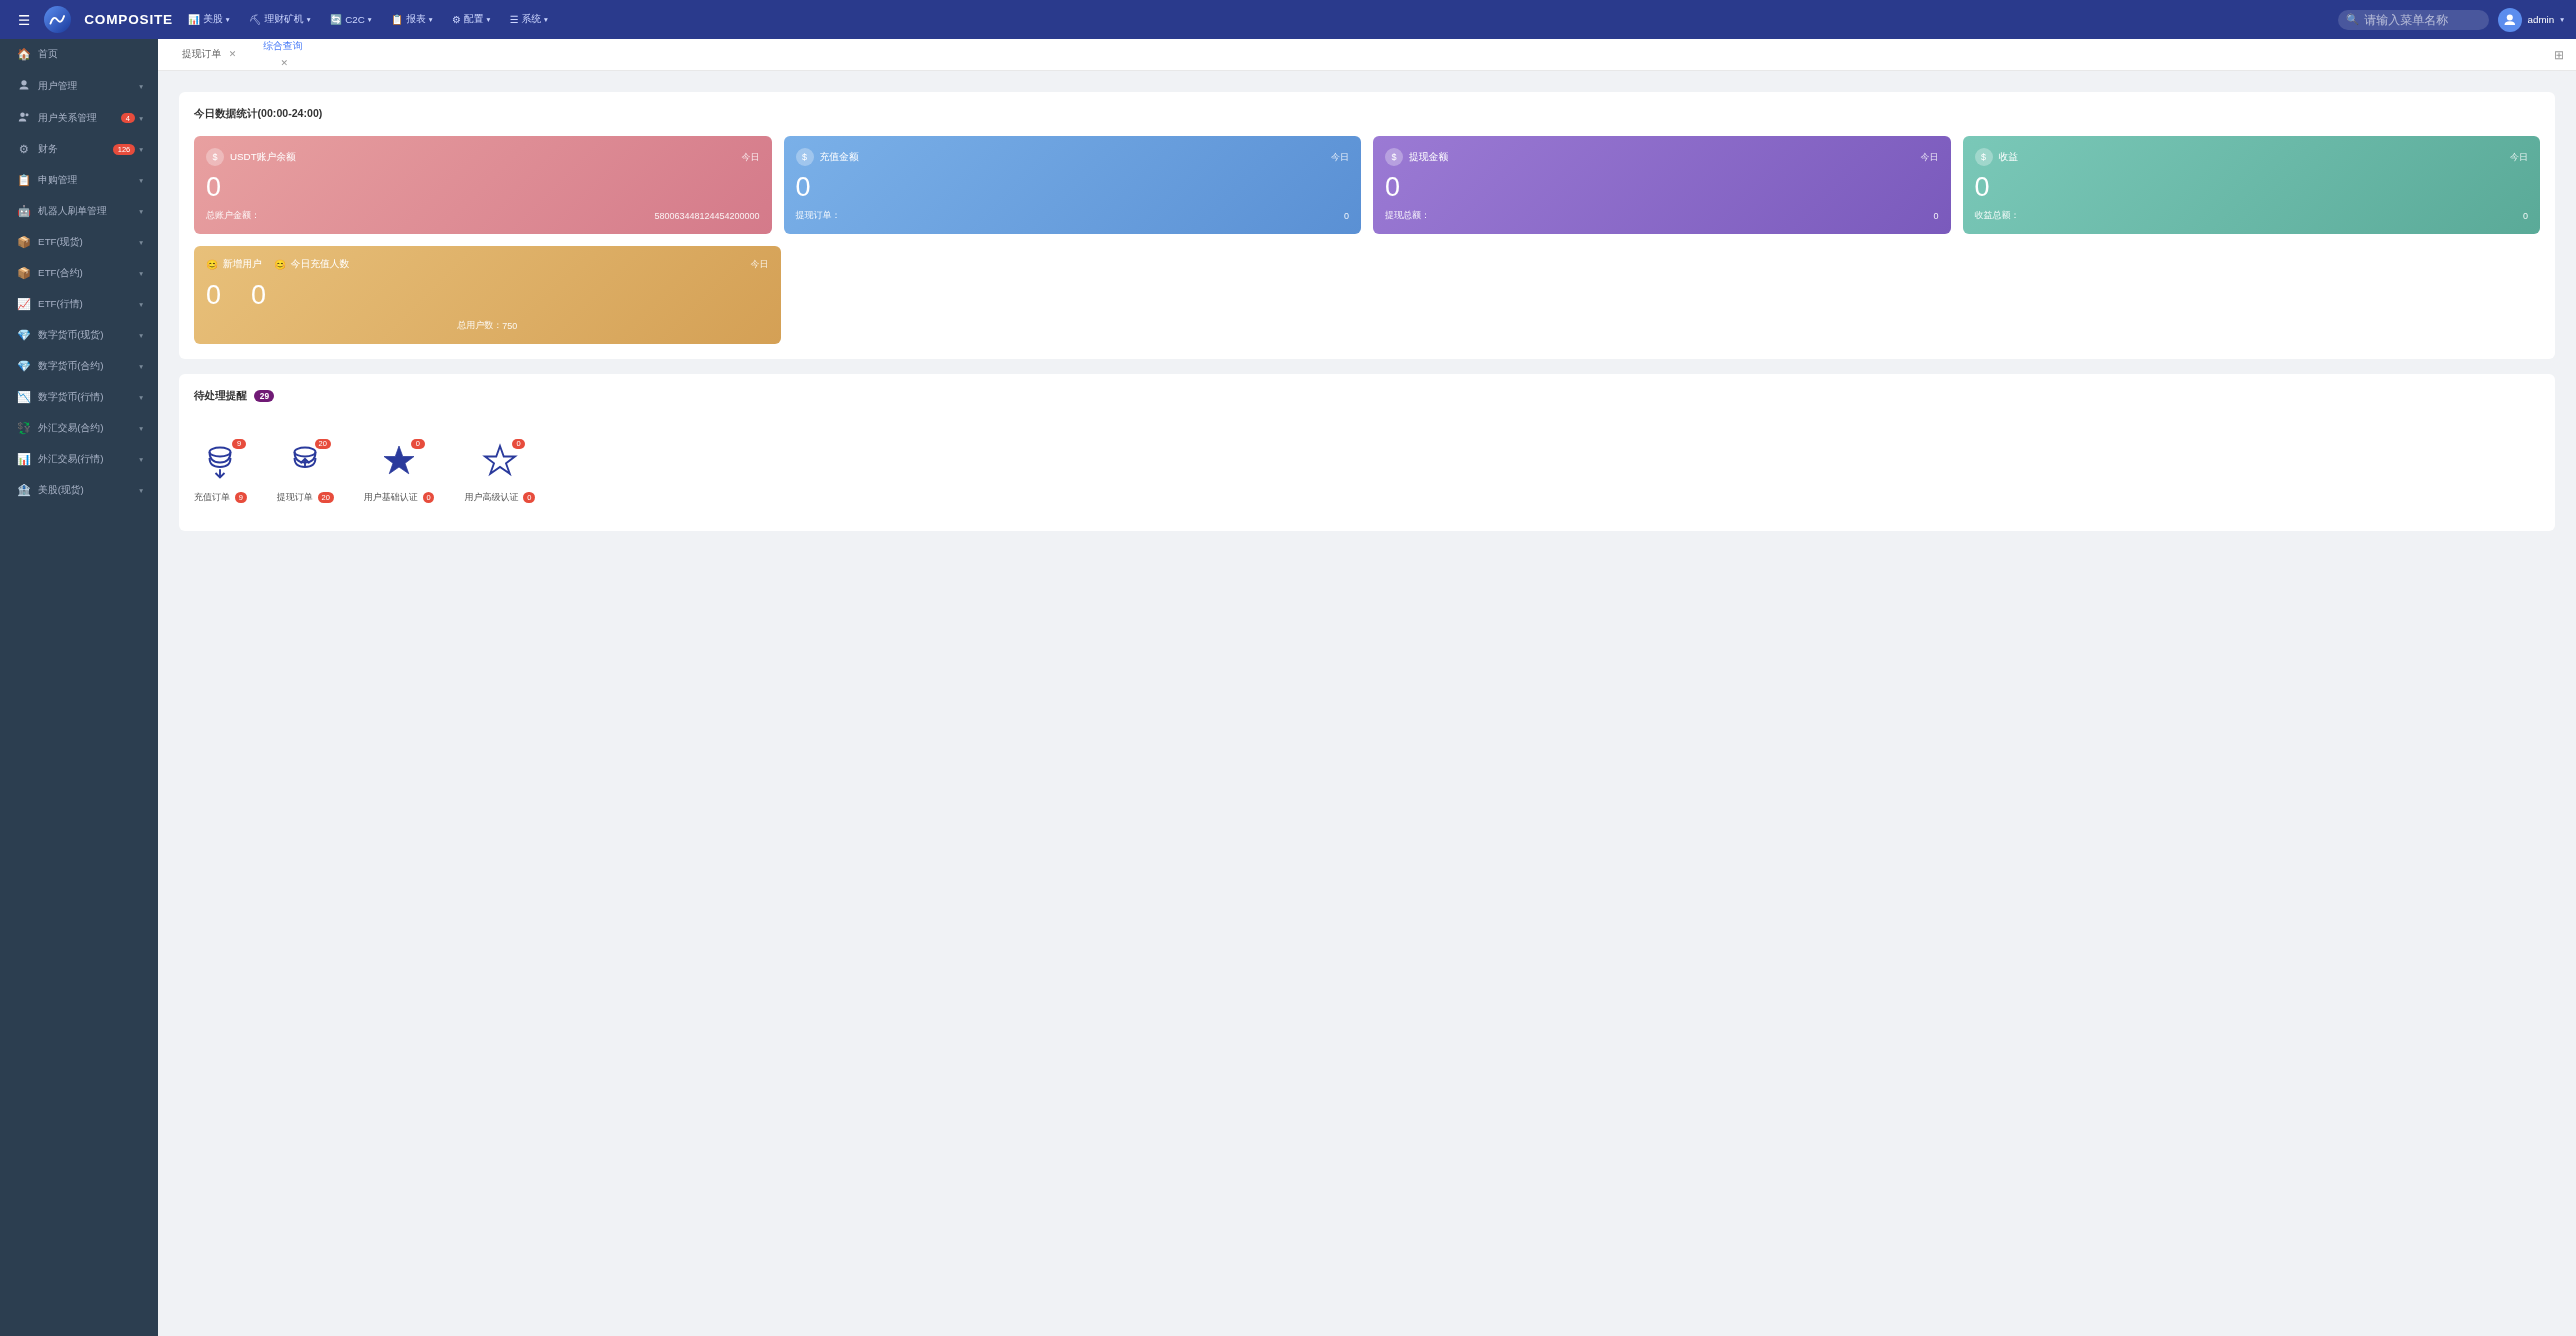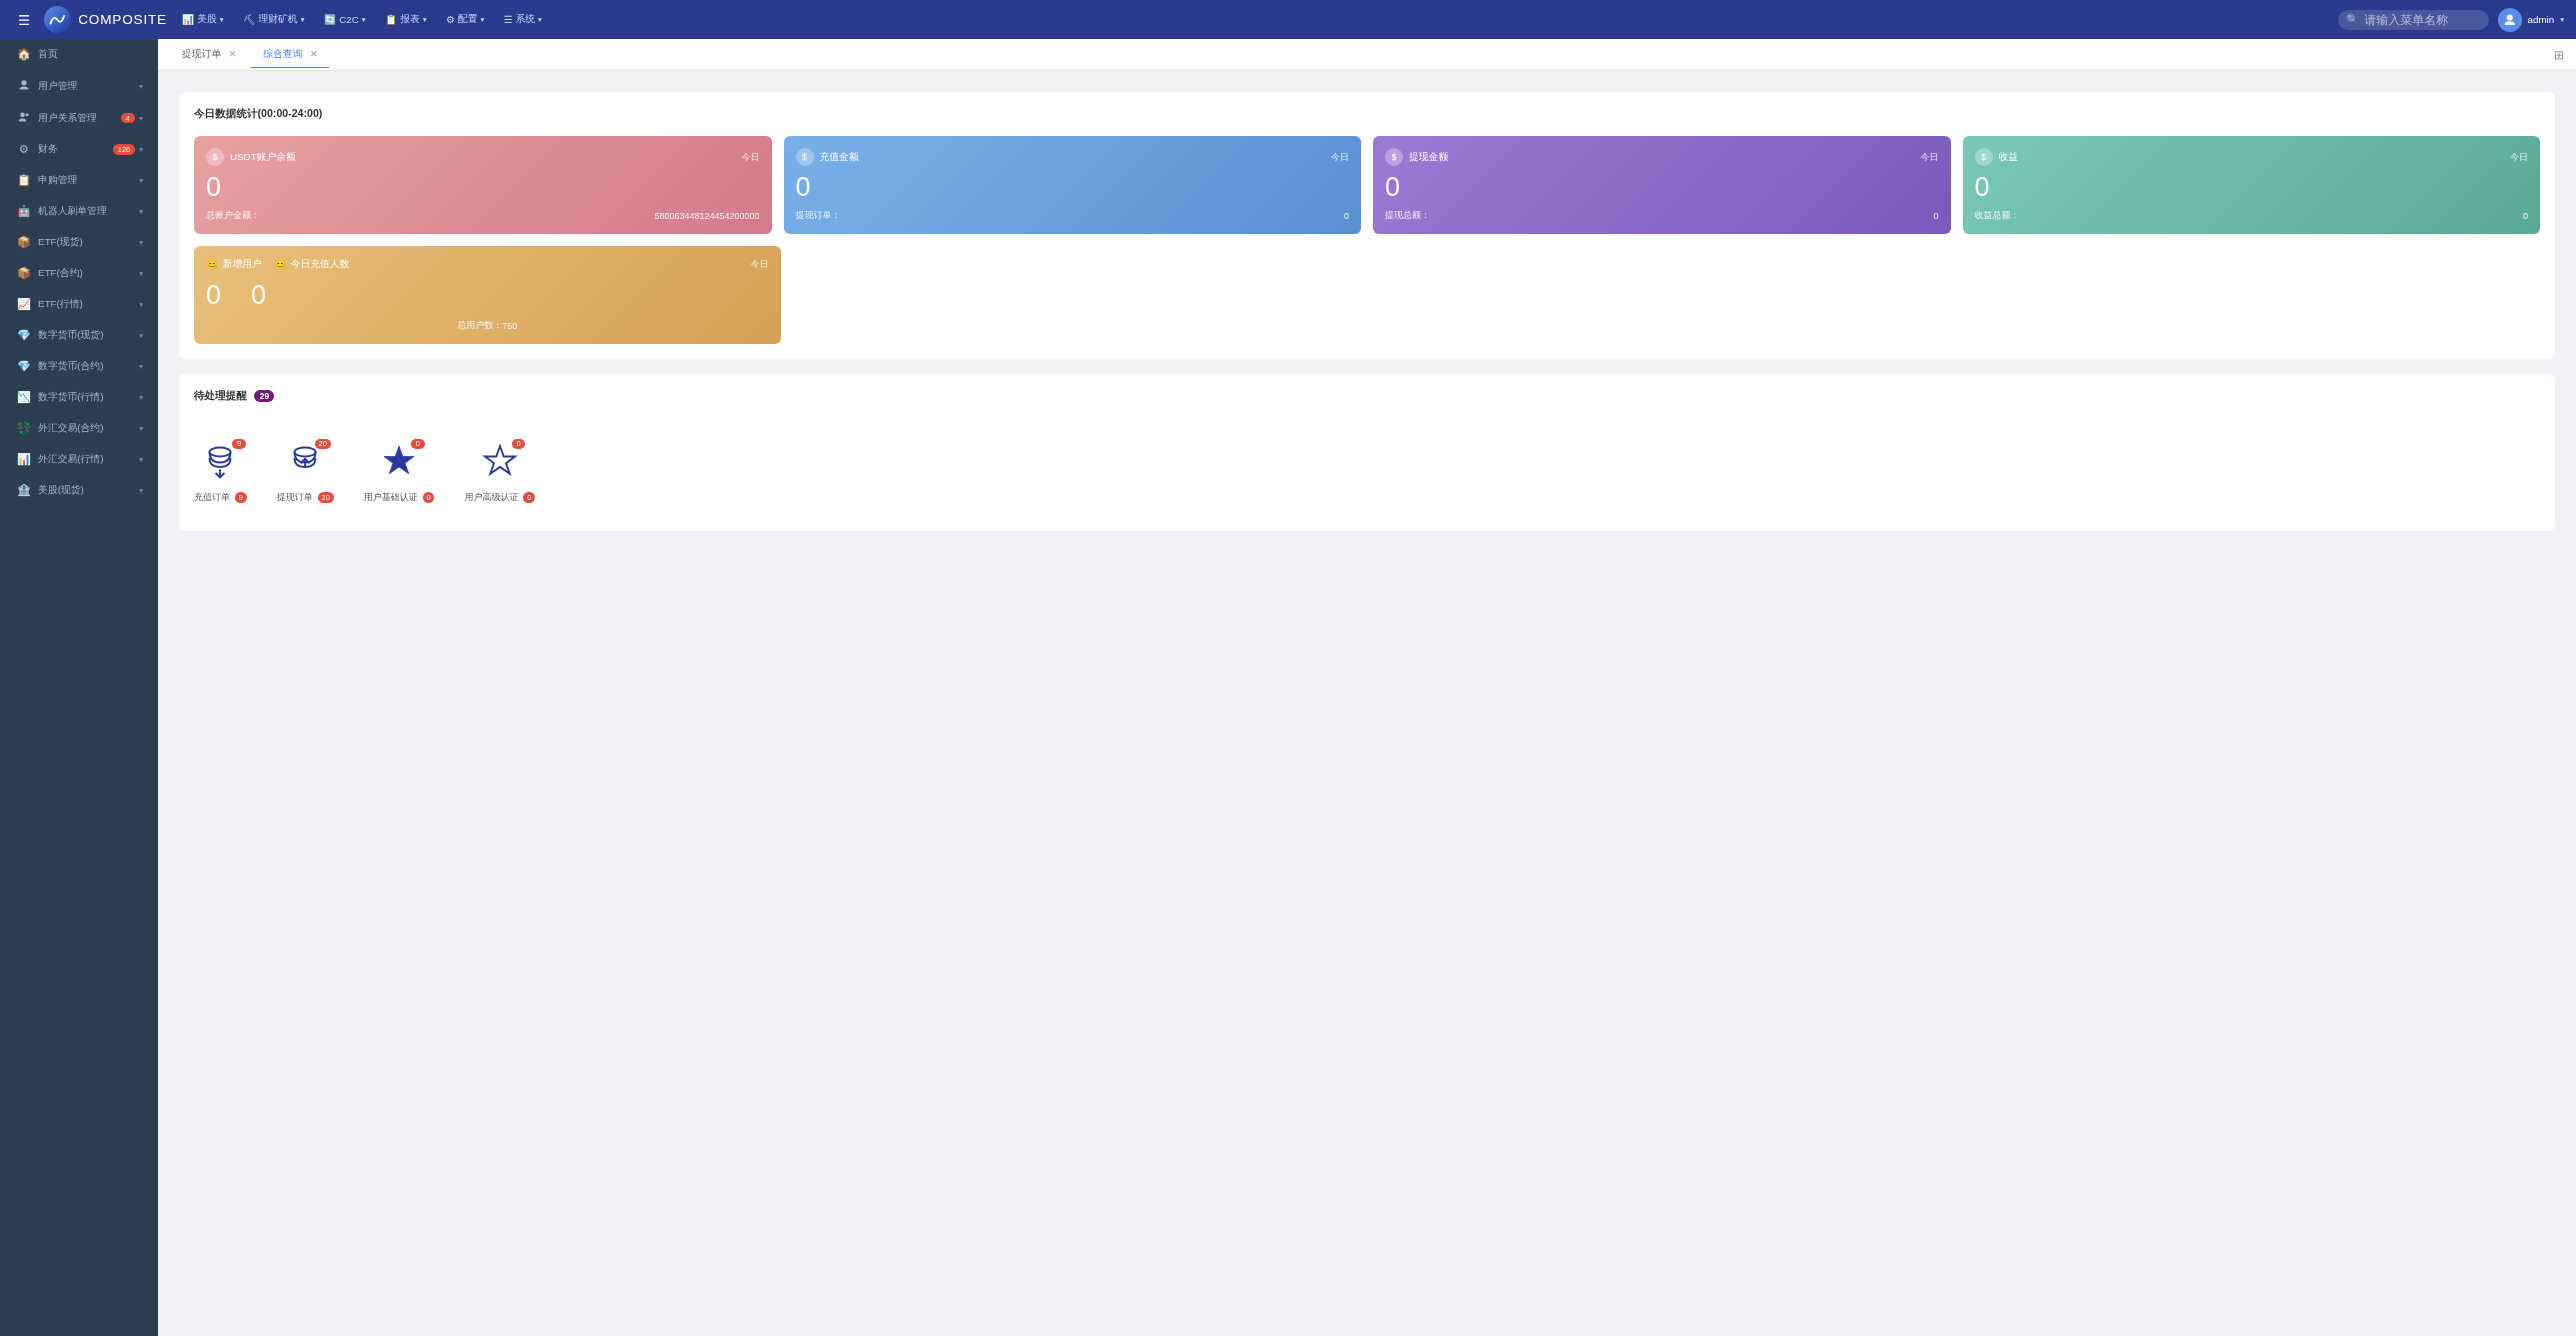--- a/index.html
+++ b/index.html
@@ -18,21 +18,21 @@
       min-width: 151px;
     }
     .logo-icon {
       width: 27px; height: 27px;
       background: linear-gradient(135deg, #5b8dee, #1a3a9c);
       border-radius: 50%;
       display: flex; align-items: center; justify-content: center;
       font-size: 15px;
     }
     .logo-text {
-      font-size: 13.6px; font-weight: 400; letter-spacing: 0.8px; color: #fff;
+      font-size: 13.6px; font-weight: 700; letter-spacing: 0.8px; color: #fff; margin-left: 6px;
     }
     .hamburger-btn {
       background: none; border: none; color: #fff; font-size: 13.6px; cursor: pointer; padding: 3px 6px;
     }
     .nav-items { display: flex; align-items: center; gap: 1.5px; flex: 1; }
     .nav-item {
       display: flex; align-items: center; gap: 3px;
       color: #ccd6ff; font-size: 9.8px; padding: 4.5px 9px;
       cursor: pointer; border-radius: 3px; white-space: nowrap;
     }
@@ -95,21 +95,21 @@
       background: #fff; border-bottom: 0.8px solid #e8e8e8;
       display: flex; align-items: center; padding: 0 12px; height: 32px;
       gap: 3px;
     }
     .tab {
       display: flex; align-items: center; gap: 4.5px;
       padding: 6px 12px; font-size: 9.8px; color: #666;
       cursor: pointer; border-bottom: 1.5px solid transparent;
       white-space: nowrap;
     }
-    .tab.active { color: #4a7cf7; border-bottom-color: #4a7cf7; }
+    .tab.active { color: #4a7cf7; border-bottom-color: #4a7cf7; flex-direction: column; }
     .tab-close { color: #999; font-size: 9px; margin-left: 3px; }
     .tabs-right { margin-left: auto; }
     .tabs-expand-btn { color: #999; font-size: 12px; cursor: pointer; }
 
     
     .page-content {
       flex: 1; overflow-y: auto; padding: 21px;
       background: #f0f2f5;
     }
 

